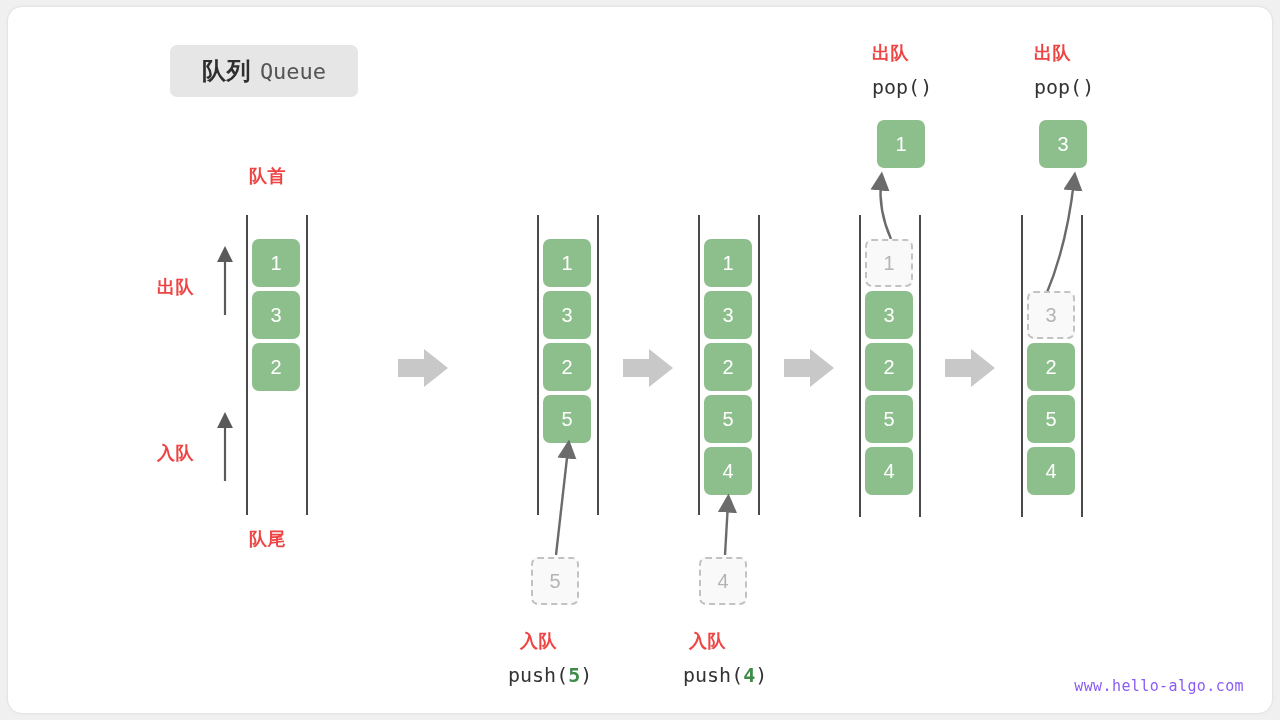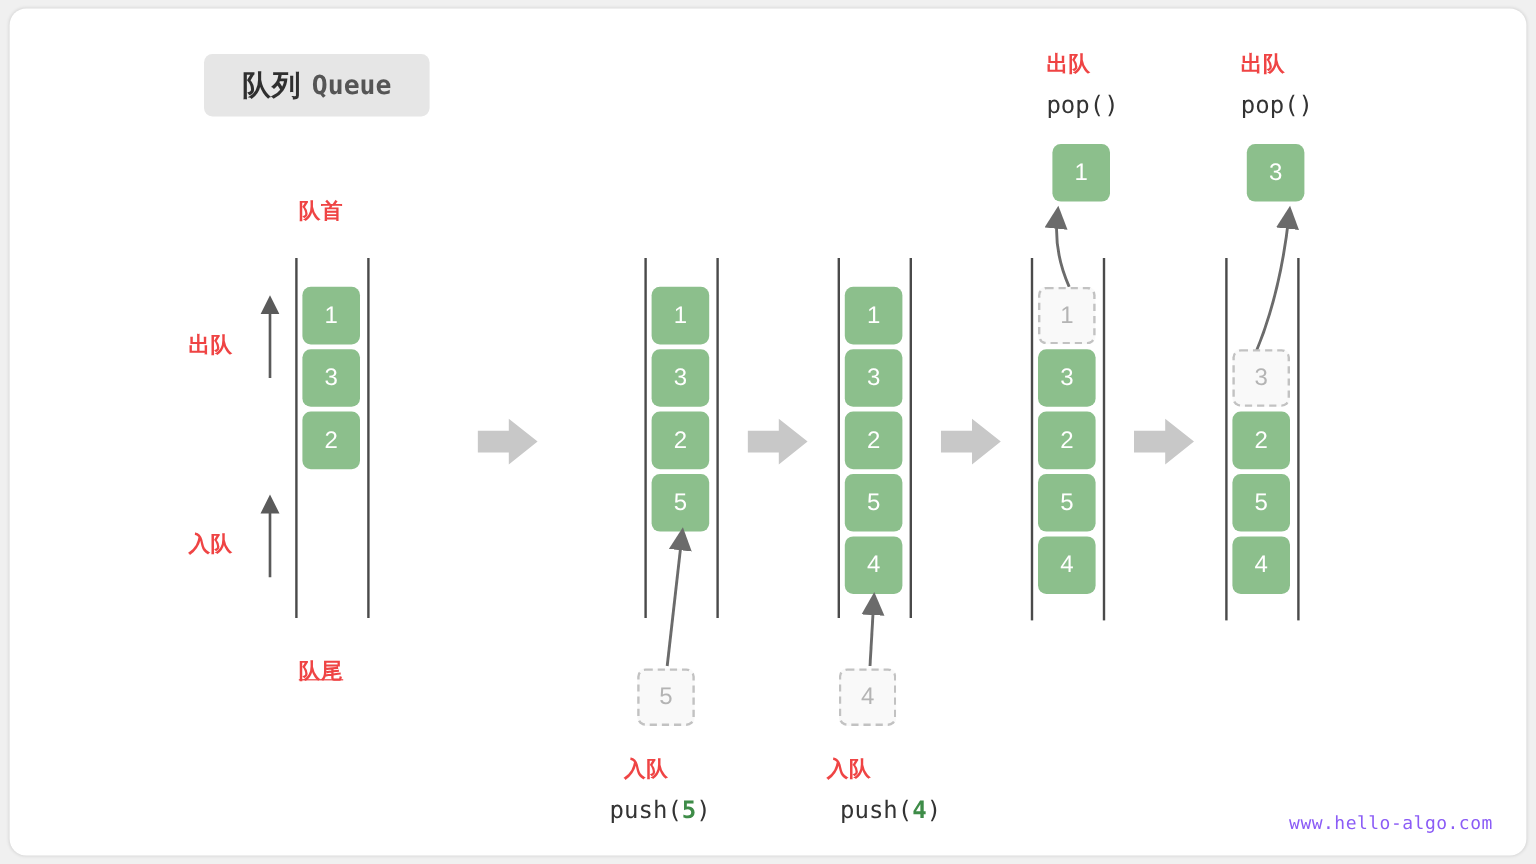--- a/index.html
+++ b/index.html
@@ -28,21 +28,21 @@
     border-radius: 7px;
     display: flex; align-items: center; justify-content: center;
     gap: 9px;
   }
   #title-badge .cn {
     font-size: 24px; font-weight: bold; color: #2f2f2f;
     letter-spacing: 0.5px;
   }
   #title-badge .en {
     font-family: "DejaVu Sans Mono", "Liberation Mono", monospace;
-    font-size: 22px; color: #555; font-weight: bold;
+    font-size: 22px; color: #555; font-weight: normal;
   }
 
   
   .abs { position: absolute; }
   .cn-bold {
     font-size: 18px; font-weight: bold; color: #ef4444;
     white-space: nowrap; letter-spacing: 0.5px;
   }
   .mono {
     font-family: "DejaVu Sans Mono", "Liberation Mono", monospace;
@@ -96,21 +96,21 @@
 <body>
 
 <div id="canvas">
 
   <div id="title-badge">
     <span class="cn">队列</span>
     <span class="en">Queue</span>
   </div>
 
   <div class="abs cn-bold" style="left:241px; top:157px;">队首</div>
-  <div class="abs cn-bold" style="left:241px; top:540px;text-decoration:underline;">队尾</div>
+  <div class="abs cn-bold" style="left:241px; top:520px;">队尾</div>
 
   <div class="abs cn-bold" style="left:149px; top:268px;">出队</div>
   <svg class="tick-arrow" style="left:208px; top:238px;" width="18" height="72">
     <defs>
       <marker id="tip-thin" markerWidth="8" markerHeight="8" refX="3.6" refY="3.6" orient="auto">
         <path d="M0,0 L7.2,3.6 L0,7.2 z" fill="#5a5a5a"></path>
       </marker>
     </defs>
     <line x1="9" y1="70" x2="9" y2="9" stroke="#5a5a5a" stroke-width="2.2" marker-end="url(#tip-thin)"></line>
   </svg>
@@ -166,21 +166,21 @@
   <div class="box filled" style="left:696px; top:388px;">5</div>
   <div class="box filled" style="left:696px; top:440px;">4</div>
 
   <div class="box ghost" style="left:691px; top:550px;">4</div>
 
   <svg class="abs" style="left:690px; top:486px;" width="60" height="68">
     <line x1="27" y1="62" x2="30" y2="10" stroke="#6b6b6b" stroke-width="2.4" marker-end="url(#tip-push)"></line>
   </svg>
 
   <div class="abs cn-bold" style="left:681px; top:622px;">入队</div>
-  <div class="abs mono" style="left:692px; top:656px;">push(<span class="grn">4</span>)</div>
+  <div class="abs mono" style="left:675px; top:656px;">push(<span class="grn">4</span>)</div>
 
   <svg class="step-arrow" style="left:776px; top:340px;" width="52" height="42">
     <path d="M0,12 L26,12 L26,2 L50,21 L26,40 L26,30 L0,30 z" fill="#c8c8c8"></path>
   </svg>
 
   <div class="abs cn-bold" style="left:864px; top:34px;">出队</div>
   <div class="abs mono" style="left:864px; top:68px;">pop()</div>
 
   <div class="box filled" style="left:869px; top:113px;">1</div>
 

